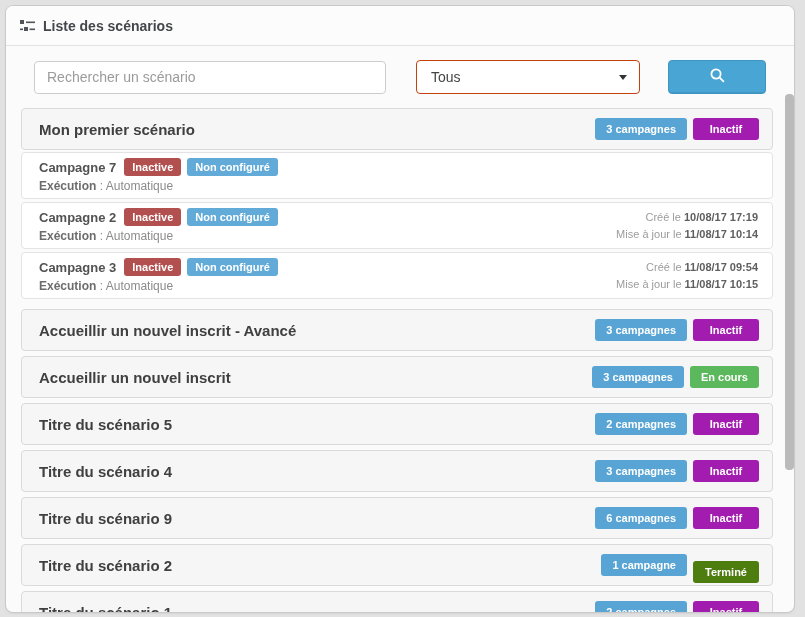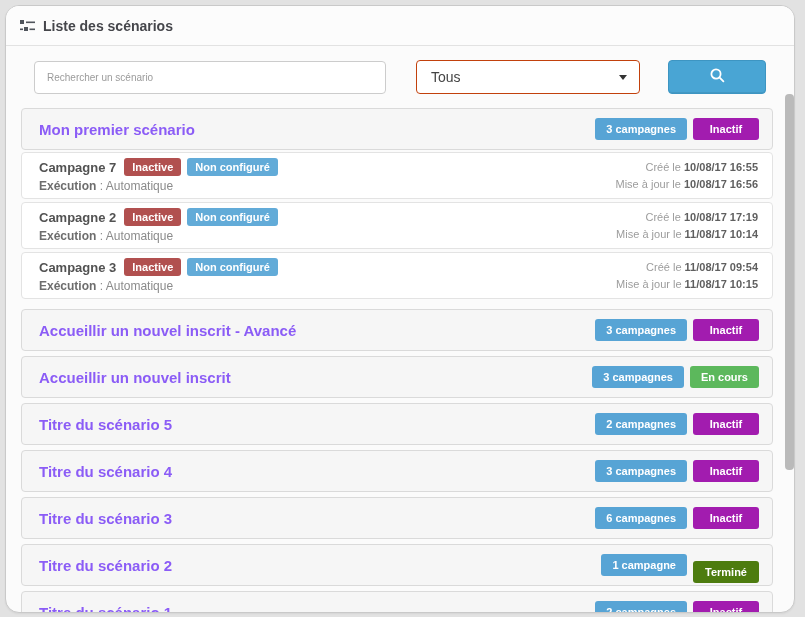--- a/index.html
+++ b/index.html
@@ -9,21 +9,21 @@
     background: #e2e2e2;
     position: relative;
     overflow: hidden;
   }
   .panel {
     position: absolute;
     left: 5px; top: 5px;
     width: 790px; height: 608px;
     background: #fbfbfb;
     border: 1px solid #c9c9c9;
-    border-radius: 14px;
+    border-radius: 8px;
     box-shadow: 0 1px 2px rgba(0,0,0,.06);
     overflow: hidden;
   }
   .panel-header {
     height: 40px;
     display: flex;
     align-items: center;
     padding: 0 14px;
     background: #fcfcfc;
     border-bottom: 1px solid #e2e2e2;
@@ -38,21 +38,21 @@
     display: flex;
     align-items: center;
     padding: 14px 28px 12px 28px;
   }
   .search-input {
     width: 352px; height: 33px;
     border: 1px solid #cccccc;
     border-radius: 4px;
     background: #fff;
     padding: 0 12px;
-    font-size: 10px;
+    font-size: 14px;
     color: #555;
     font-family: "Liberation Sans", "DejaVu Sans", sans-serif;
     outline: none;
   }
   .search-input::placeholder { color: #9b9b9b; opacity: 1; }
   .filter-select {
     width: 224px; height: 34px;
     margin-left: 30px;
     border: 1px solid #c2410c;
     border-radius: 4px;
@@ -95,21 +95,21 @@
     align-items: center;
     padding: 0 13px 0 17px;
     margin-bottom: 5px;
     cursor: pointer;
   }
   .scenario-group .scenario-row { margin-bottom: 2px; }
   .scenario-group { margin-bottom: 10px; }
   .scenario-title {
     font-size: 15px;
     font-weight: bold;
-    color: #8b5cf6;
+    color: #404040;
   }
   .row-badges { margin-left: auto; display: flex; align-items: center; }
   .badge {
     display: inline-block;
     color: #fff;
     font-size: 11px;
     font-weight: bold;
     border-radius: 3px;
     padding: 5px 11px;
     text-align: center;
@@ -221,24 +221,20 @@
     <div class="campaign-left">
       <div class="campaign-title-line">
         <span class="campaign-name">Campagne 7</span>
         <span class="badge-sm badge-sm-danger">Inactive</span>
         <span class="badge-sm badge-sm-info">Non configuré</span>
       </div>
       <div class="campaign-exec">
         <b>Exécution</b><span> : </span><span>Automatique</span>
       </div>
     </div>
-    <div class="campaign-dates">
-      <div><span>Créé le </span><b>10/08/17 16:55</b></div>
-      <div><span>Mise à jour le </span><b>10/08/17 16:56</b></div>
-    </div>
   </div>
 
   <div class="card campaign-row">
     <div class="campaign-left">
       <div class="campaign-title-line">
         <span class="campaign-name">Campagne 2</span>
         <span class="badge-sm badge-sm-danger">Inactive</span>
         <span class="badge-sm badge-sm-info">Non configuré</span>
       </div>
       <div class="campaign-exec">
@@ -304,21 +300,21 @@
       <span class="scenario-title">Titre du scénario 4</span>
       <span class="row-badges">
         <span class="badge badge-count">3 campagnes</span>
         <span class="badge badge-status badge-inactive">Inactif</span>
       </span>
     </div>
   </div>
 
   <div class="scenario-group-or-row">
     <div class="card scenario-row">
-      <span class="scenario-title">Titre du scénario 3</span>
+      <span class="scenario-title">Titre du scénario 9</span>
       <span class="row-badges">
         <span class="badge badge-count">6 campagnes</span>
         <span class="badge badge-status badge-inactive">Inactif</span>
       </span>
     </div>
   </div>
 
   <div class="scenario-group-or-row">
     <div class="card scenario-row">
       <span class="scenario-title">Titre du scénario 2</span>

